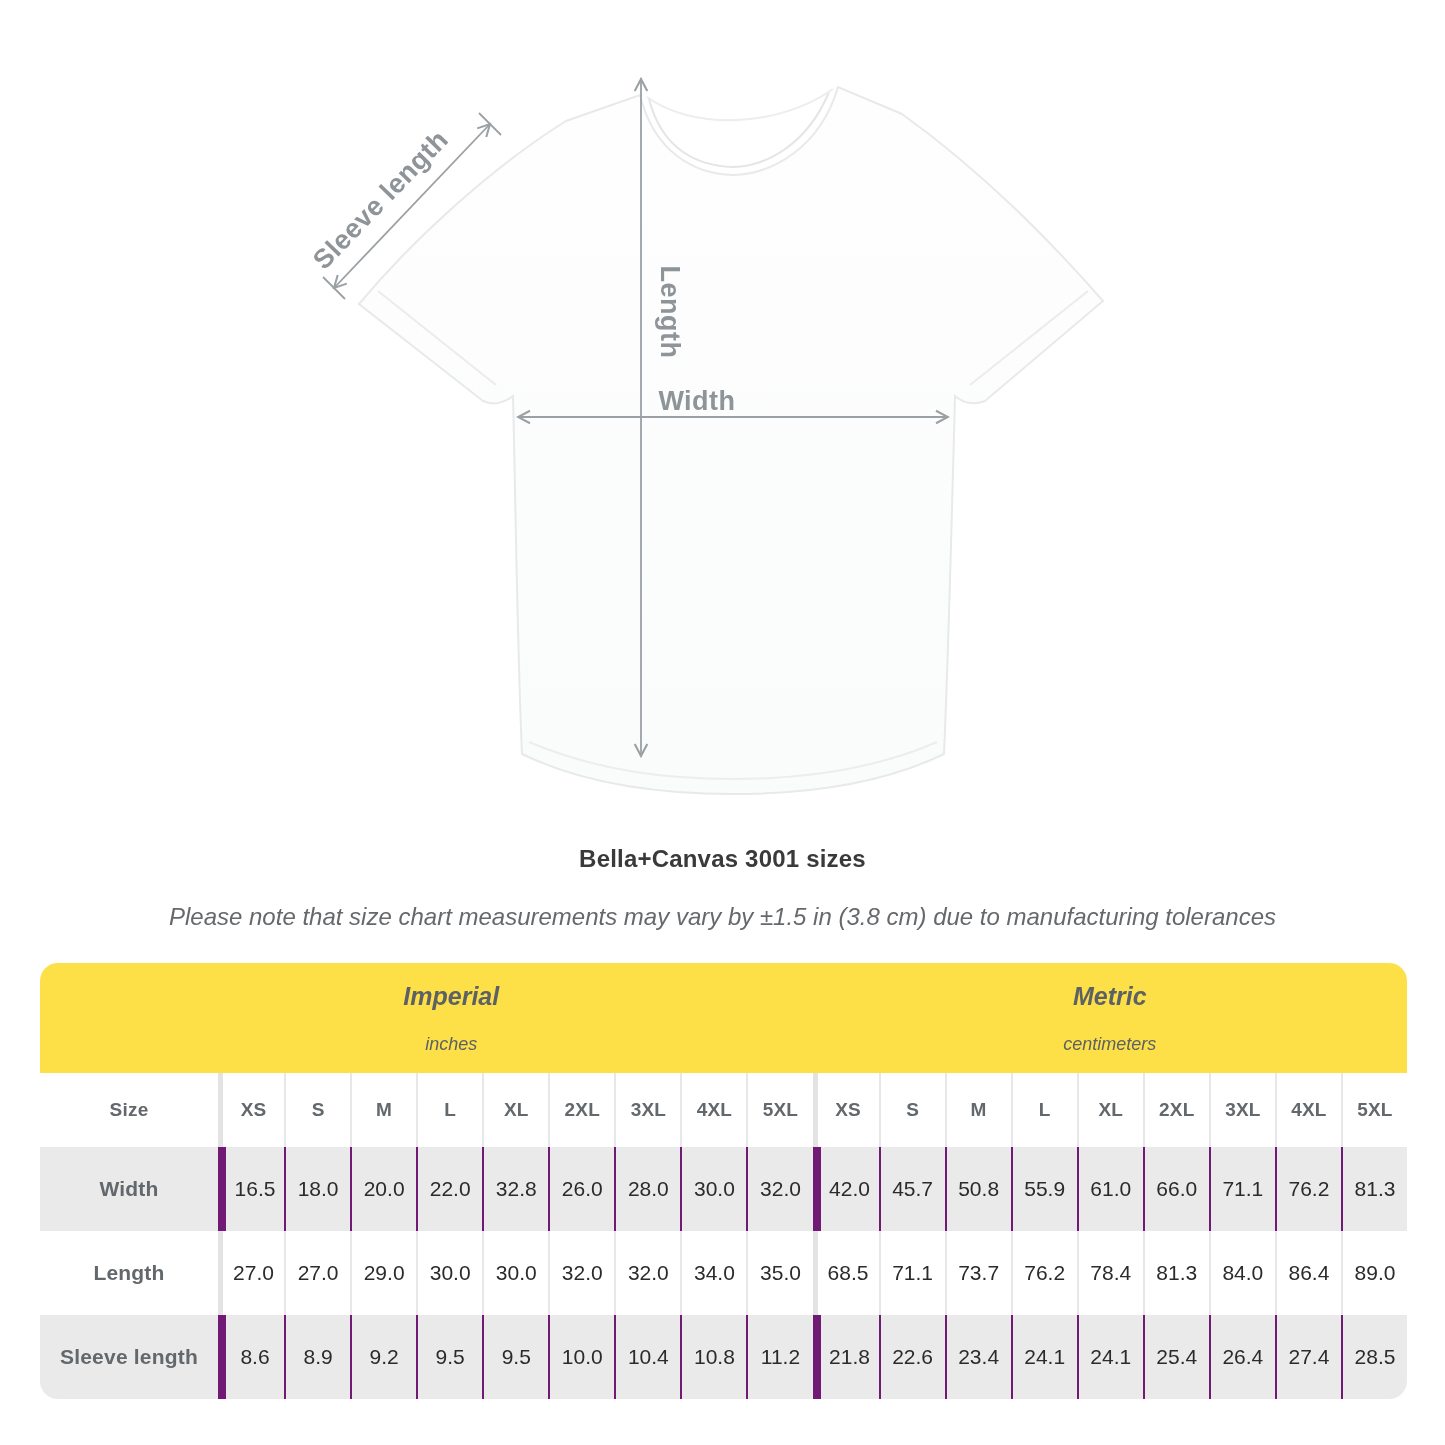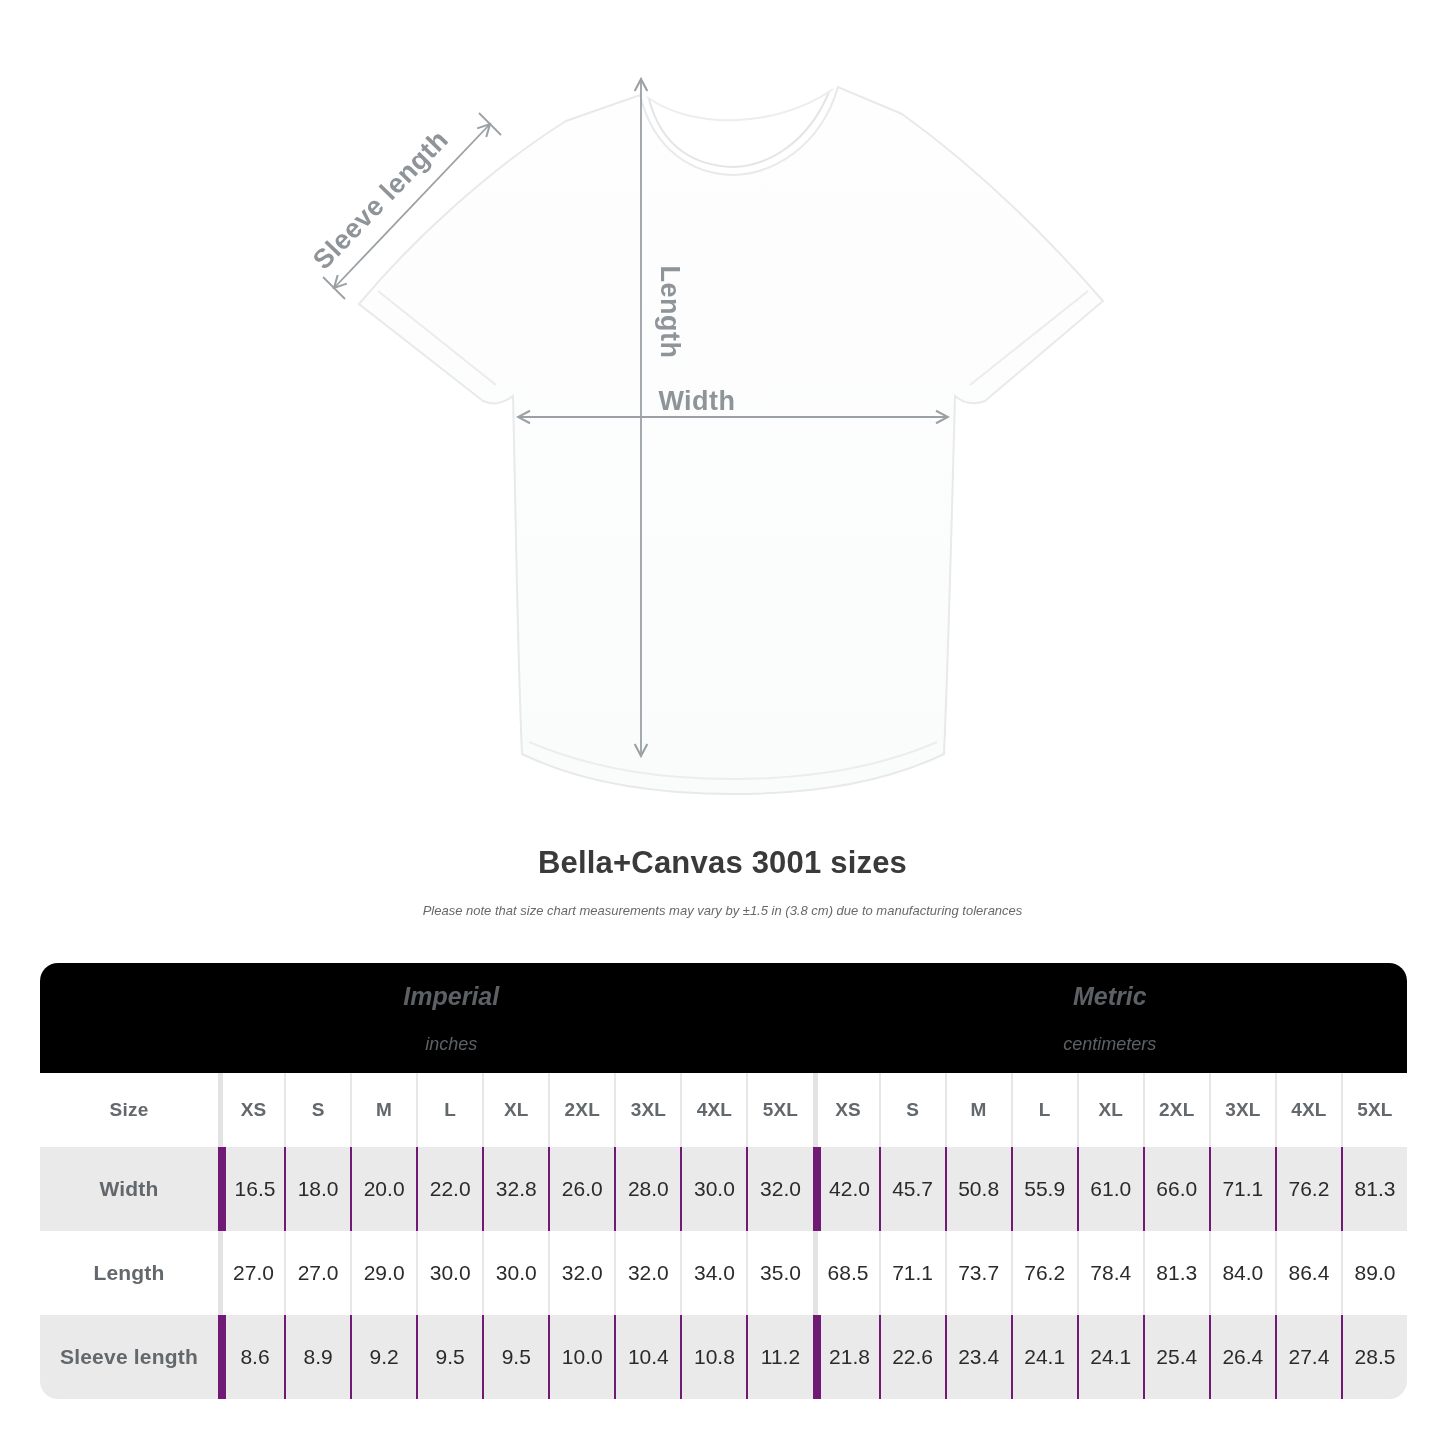--- a/index.html
+++ b/index.html
@@ -4,36 +4,36 @@
 <style>
   html,body{margin:0;padding:0;background:#ffffff;}
   .page{
     position:relative;width:1445px;height:1445px;overflow:hidden;background:#ffffff;
     font-family:"Liberation Sans","DejaVu Sans",sans-serif;
   }
   .diagram{position:absolute;left:0;top:0;width:1445px;height:840px;}
   .dim-label{font-family:"Liberation Sans","DejaVu Sans",sans-serif;font-weight:bold;font-size:27px;fill:#8e9498;letter-spacing:0.5px;}
   .page-title{
     position:absolute;left:0;top:845px;width:1445px;text-align:center;
-    font-size:31px;font-weight:bold;color:#3a3a3a;letter-spacing:0.2px;
+    font-size:24px;font-weight:bold;color:#3a3a3a;letter-spacing:0.2px;
   }
   .page-subtitle{
     position:absolute;left:0;top:903px;width:1445px;text-align:center;
-    font-size:13px;font-style:italic;color:#66696c;
+    font-size:24px;font-style:italic;color:#66696c;
   }
   .size-table{
     position:absolute;left:40px;top:963px;width:1367px;
     display:grid;
     grid-template-columns:178px repeat(18,1fr);
     grid-template-rows:110px 74px 84px 84px 84px;
   }
   .row{display:contents;}
   .c{display:flex;align-items:center;justify-content:center;}
   .g{background:#eaeaea;}
-  .band{background:#000000;display:flex;flex-direction:column;align-items:center;justify-content:center;gap:23px;color:#5c6165;grid-row:1;}
+  .band{background:#fde047;display:flex;flex-direction:column;align-items:center;justify-content:center;gap:23px;color:#5c6165;grid-row:1;}
   .band .t1{font-size:25px;font-weight:bold;font-style:italic;}
   .band .t2{font-size:18px;font-style:italic;}
   .span10{grid-column:span 10;padding-left:50px;}
   .span9{grid-column:span 9;align-items:center;}
   .tl{border-top-left-radius:18px;}
   .tr{border-top-right-radius:18px;}
   .bl{border-bottom-left-radius:18px;}
   .br{border-bottom-right-radius:18px;}
   .lbl{color:#63686c;font-weight:bold;font-size:19px;letter-spacing:0.2px;}
   .rowlbl{font-size:21px;}

